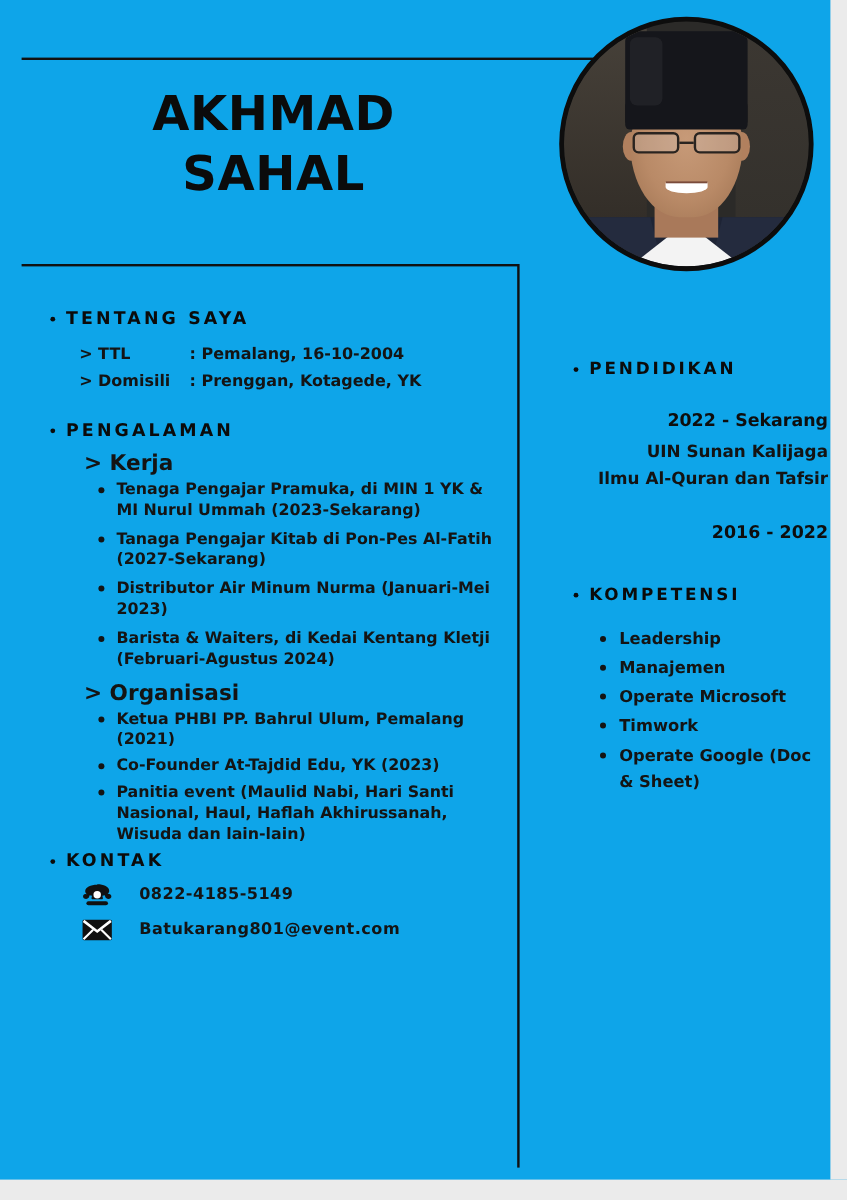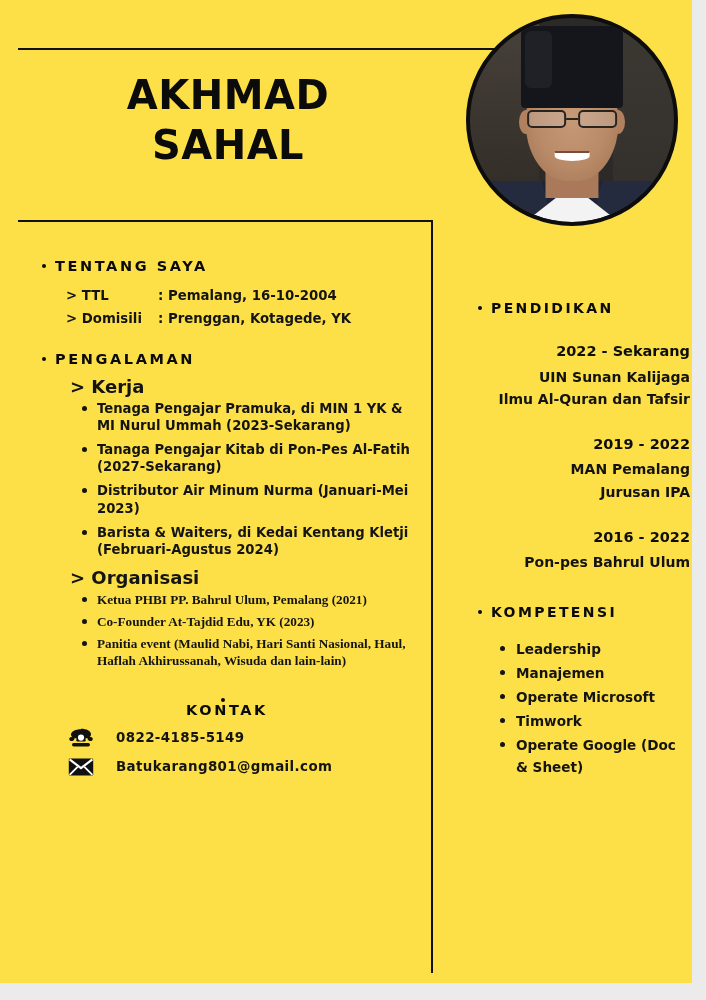--- a/index.html
+++ b/index.html
@@ -13,21 +13,21 @@
     font-family: "DejaVu Sans", "Liberation Sans", sans-serif;
     color: #111111;
     overflow: hidden;
   }
 
   
   #cv-page {
     position: relative;
     width: 706px;
     height: 1000px;
-    background: #fde047;
+    background: #0ea5e9;
     box-sizing: border-box;
   }
   .page-edge-right {
     position: absolute;
     top: 0;
     left: 692px;
     width: 14px;
     height: 983px;
     background: #ebebeb;
   }
@@ -293,24 +293,24 @@
     margin-bottom: 7px;
   }
   ul.bullets li::before {
     content: "";
     position: absolute;
     left: 0; top: 6px;
     width: 5px; height: 5px;
     border-radius: 50%;
     background: #141414;
   }
-  ul.bullets.tight li { margin-bottom: 5px; font-family: Liberation Serif, serif; }
-
-  
-  .contact-head { margin-top: 28px; flex-direction: column; }
+  ul.bullets.tight li { margin-bottom: 5px; }
+
+  
+  .contact-head { margin-top: 6px; }
   .contact-list { margin: 10px 0 0 26px; }
   .contact-row {
     display: flex;
     align-items: center;
     margin-bottom: 9px;
   }
   .contact-icon {
     width: 34px;
     flex: 0 0 auto;
     display: flex;
@@ -457,46 +457,40 @@
         <span class="contact-text">0822-4185-5149</span>
       </div>
       <div class="contact-row">
         <span class="contact-icon">
           <svg width="26" height="20" viewBox="0 0 26 20" aria-hidden="true">
             <rect x="0.8" y="1.5" width="24.4" height="17" rx="1.2" fill="#111"></rect>
             <path d="M1.6 2.4 L13 11.2 L24.4 2.4" fill="none" stroke="#fff" stroke-width="2.2"></path>
             <path d="M1.6 17.8 L9.6 9.8 M24.4 17.8 L16.4 9.8" fill="none" stroke="#fff" stroke-width="1.8"></path>
           </svg>
         </span>
-        <span class="contact-text">Batukarang801@gmail.com</span>
+        <span class="contact-text">Batukarang801@event.com</span>
       </div>
     </div>
   </div>
 
   <div class="col-right">
 
     <div class="sec-head right-head">
       <span class="dot"></span>
       <span>PENDIDIKAN</span>
     </div>
 
     <div class="edu-block">
       <div class="edu-item">
         <div class="edu-year">2022 - Sekarang</div>
         <div class="edu-line">UIN Sunan Kalijaga</div>
         <div class="edu-line">Ilmu Al-Quran dan Tafsir</div>
       </div>
       <div class="edu-item">
-        <div class="edu-year">2019 - 2022</div>
-        <div class="edu-line">MAN Pemalang</div>
-        <div class="edu-line">Jurusan IPA</div>
-      </div>
-      <div class="edu-item">
         <div class="edu-year">2016 - 2022</div>
-        <div class="edu-line">Pon-pes Bahrul Ulum</div>
       </div>
     </div>
 
     <div class="sec-head right-head komp-head">
       <span class="dot"></span>
       <span>KOMPETENSI</span>
     </div>
     <ul class="komp">
       <li>Leadership</li>
       <li>Manajemen</li>

